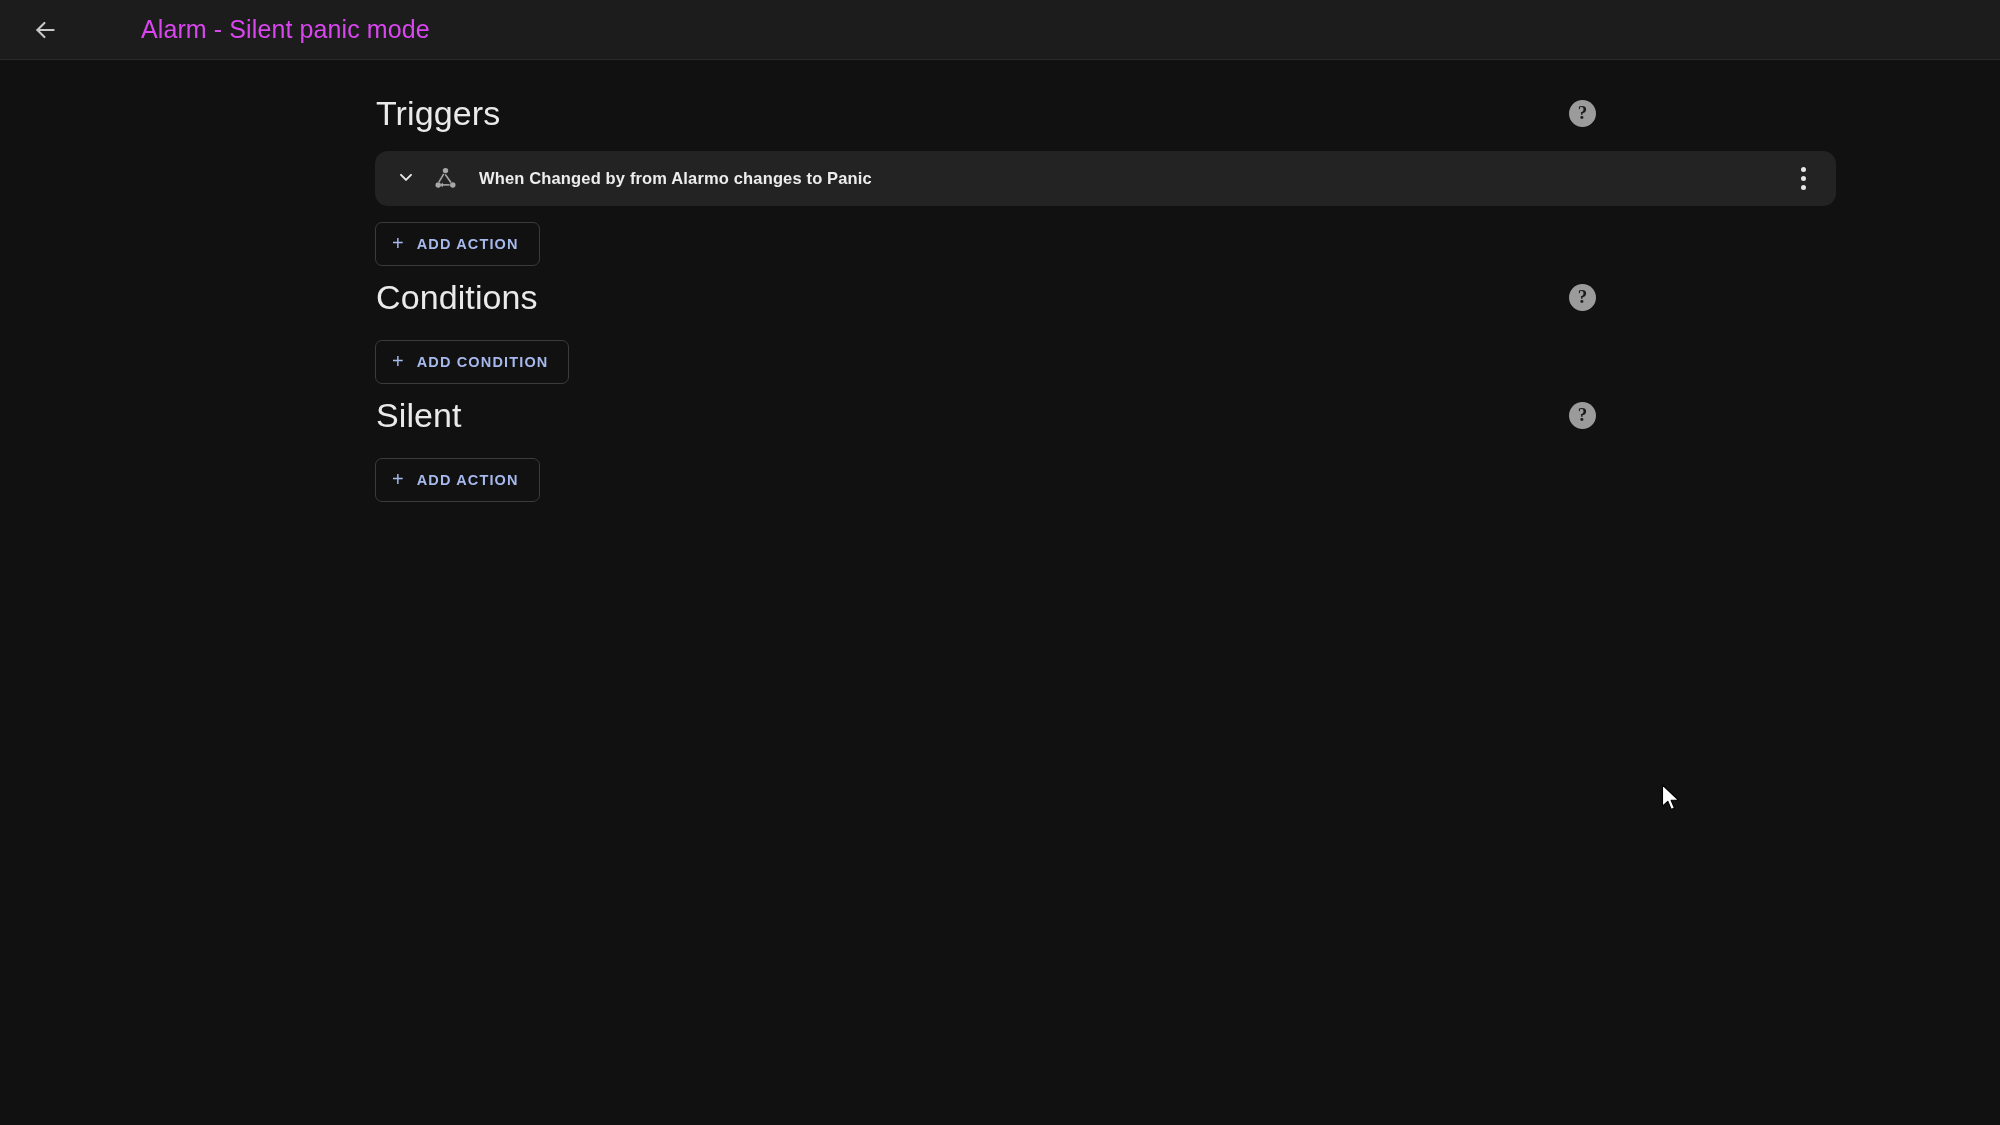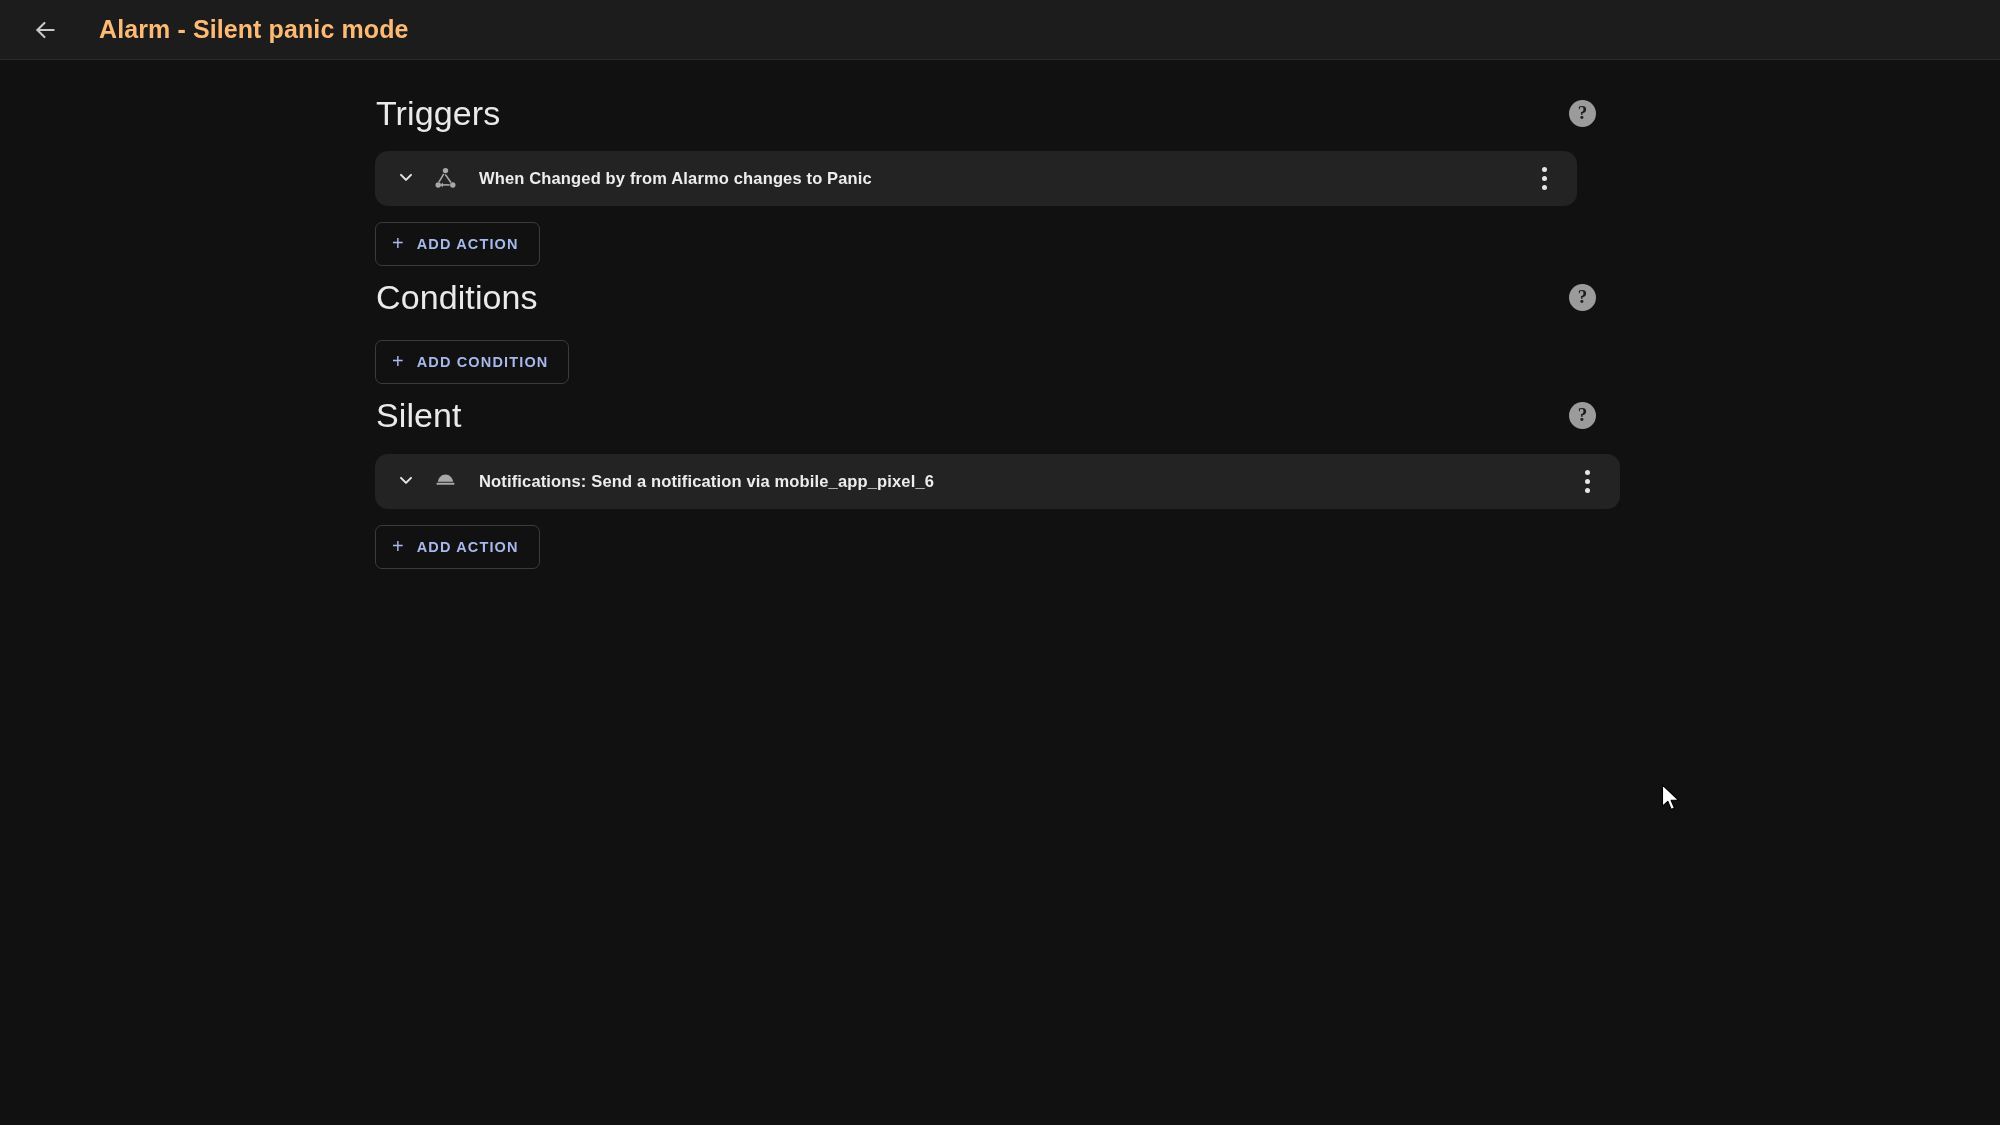--- a/index.html
+++ b/index.html
@@ -33,23 +33,23 @@
     border-radius: 50%;
     display: flex;
     align-items: center;
     justify-content: center;
     cursor: pointer;
     flex: 0 0 auto;
   }
   .back-btn svg { display: block; }
   .toolbar-title {
     font-size: 25px;
-    font-weight: 700;
-    color: #fdba74;
-    margin-left: 31px;
+    font-weight: 400;
+    color: #d946ef;
+    margin-left: 73px;
     letter-spacing: 0.1px;
     white-space: nowrap;
   }
 
   
   .content {
     position: relative;
     height: calc(1125px - 60px);
     background: #111111;
     overflow: hidden;
@@ -98,21 +98,21 @@
   .row-card {
     background: #232323;
     border-radius: 13px;
     height: 55px;
     display: flex;
     align-items: center;
     padding: 0 16px 0 14px;
     margin-top: 11px;
     cursor: pointer;
   }
-  .row-card.trigger-row { width: 1202px; }
+  .row-card.trigger-row { width: 1461px; }
   .row-card.action-row  { width: 1245px; margin-top: 12px; }
 
   .chevron {
     width: 34px;
     height: 34px;
     display: flex;
     align-items: center;
     justify-content: center;
     flex: 0 0 auto;
     cursor: pointer;
@@ -261,41 +261,20 @@
       <span>ADD CONDITION</span>
     </button>
 
     
     <div class="spacer-sm"></div>
     <div class="section-header">
       <div class="section-title">Silent</div>
       <div class="help-icon">?</div>
     </div>
 
-    <div class="row-card action-row">
-      <div class="chevron">
-        <span>
-          <svg width="20" height="20" viewBox="0 0 24 24" fill="none" stroke="#e6e6e6" stroke-width="2.4" stroke-linecap="round" stroke-linejoin="round">
-            <polyline points="6,9.5 12,15.5 18,9.5"></polyline>
-          </svg>
-        </span>
-      </div>
-      <div class="row-icon">
-        <svg width="25" height="25" viewBox="0 0 24 24" fill="#a8a8a8">
-          <path d="M12 5.2 C8.2 5.2 5.1 8.3 4.6 12.3 h14.8 C18.9 8.3 15.8 5.2 12 5.2 Z"></path>
-          <rect x="3.4" y="13.3" width="17.2" height="1.9" rx="0.6"></rect>
-        </svg>
-      </div>
-      <div class="row-label">Notifications: Send a notification via mobile_app_pixel_6</div>
-      <div class="overflow-btn">
-        <span></span>
-        <span></span>
-        <span></span>
-      </div>
-    </div>
 
     <button class="add-btn">
       <span class="plus">+</span>
       <span>ADD ACTION</span>
     </button>
 
   </div>
 
   <div class="cursor">
     <svg width="22" height="30" viewBox="0 0 22 30">

